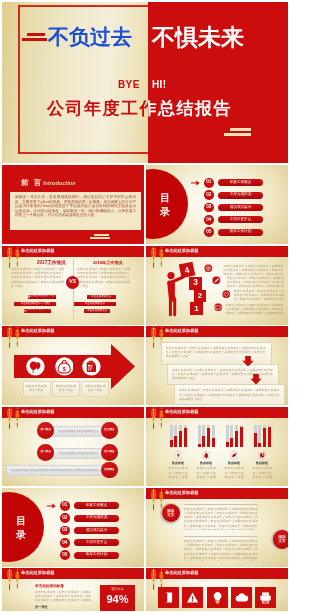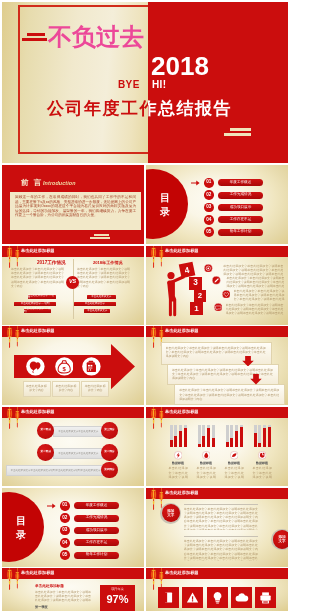--- a/index.html
+++ b/index.html
@@ -25,24 +25,24 @@
 
 <div class="sheet">
 
   <div class="slide" style="left:2px;top:2px;width:286px;height:161px;">
     <div class="cover-cream"></div>
     <div class="cover-red"></div>
     <div style="position:absolute;left:16px;top:3px;width:128px;height:145px;border:2px solid #d12b1a;border-right:none;"></div>
 
     <div style="position:absolute;left:25px;top:31px;width:18px;height:3px;background:#cb0d0d;"></div>
     <div style="position:absolute;left:20px;top:36px;width:25px;height:3px;background:#cb0d0d;"></div>
-    <div class="txt" style="left:46px;top:21px;font-size:24px;font-weight:700;color:#ec4899;line-height:28px;">不负过去</div>
+    <div class="txt" style="left:46px;top:21px;font-size:21px;font-weight:700;color:#1d4ed8;line-height:28px;">不负过去</div>
     <div class="txt" style="left:116px;top:77px;font-size:10px;font-weight:700;color:#cb0d0d;line-height:11px;letter-spacing:0.4px;">BYE</div>
 
-    <div class="txt" style="left:149px;top:50px;font-size:26px;font-weight:700;color:#ffffff;line-height:28px;">2018</div>
+    <div class="txt" style="left:150px;top:21px;font-size:23px;font-weight:700;color:#ffffff;line-height:28px;">不惧未来</div>
     <div class="txt" style="left:150px;top:77px;font-size:10px;font-weight:700;color:#ffffff;line-height:11px;letter-spacing:0.4px;">HI!</div>
 
     <div style="position:absolute;left:0;top:0;width:146px;height:161px;overflow:hidden;">
       <div class="txt" style="left:45px;top:97px;font-size:17px;font-weight:700;color:#cb0d0d;line-height:19px;letter-spacing:1.5px;">公司年度工作总结报告</div>
     </div>
     <div style="position:absolute;left:146px;top:0;width:140px;height:161px;overflow:hidden;">
       <div class="txt" style="left:-101px;top:97px;font-size:17px;font-weight:700;color:#ffffff;line-height:19px;letter-spacing:1.5px;">公司年度工作总结报告</div>
     </div>
 
     <div style="position:absolute;left:228px;top:126px;width:21px;height:3px;background:#f0e3bb;"></div>
@@ -632,21 +632,21 @@
   <rect x="12.9" y="15.9" width="0.8" height="3.8" fill="#e21f0c"></rect>
   <path d="M12.9 19.5 h0.8 l-0.17 1.1 h-0.46 z" fill="#e21f0c"></path>
  </g>
         </svg>
       </div>
     <div class="txt" style="left:33px;top:16px;font-size:3.6px;font-weight:700;color:#cb0d0d;line-height:5px;">单击此处添加标题</div>
     <div class="para" style="position:absolute;left:33px;top:22px;width:56px;height:12px;">单击此处添加文字单击此处添加文字说明单击此处添加文字说明单击此处添加文字单击此处添加文字说明单击此处添加文字说明单击此处添加文字单击此处添加说明文字内容</div>
     <div style="position:absolute;left:33px;top:37px;width:30px;font-size:3.2px;font-weight:700;color:#555;line-height:4px;">第一季度</div>
     <div style="position:absolute;left:98px;top:17px;width:35px;height:26px;background:#cb0d0d;"></div>
     <div style="position:absolute;left:98px;top:19px;width:35px;text-align:center;font-size:3.2px;color:#ffd9d9;line-height:4px;">项目年度</div>
-    <div style="position:absolute;left:98px;top:25px;width:35px;text-align:center;font-size:11px;font-weight:700;color:#fff;line-height:13px;">97%</div>
+    <div style="position:absolute;left:98px;top:25px;width:35px;text-align:center;font-size:11px;font-weight:700;color:#fff;line-height:13px;">94%</div>
   </div>
 
   <div class="slide" style="left:146px;top:568px;width:142px;height:43px;">
     <div class="cbg"></div>
     <div class="hdrbar"></div>
     <div class="hdrtitle">单击此处添加标题</div>
     <div class="lanterns">
         <svg viewBox="0 0 22 30" style="width:100%;height:100%;display:block">
  <g>
   <rect x="5.4" y="0" width="0.5" height="1.6" fill="#f0b429"></rect>

